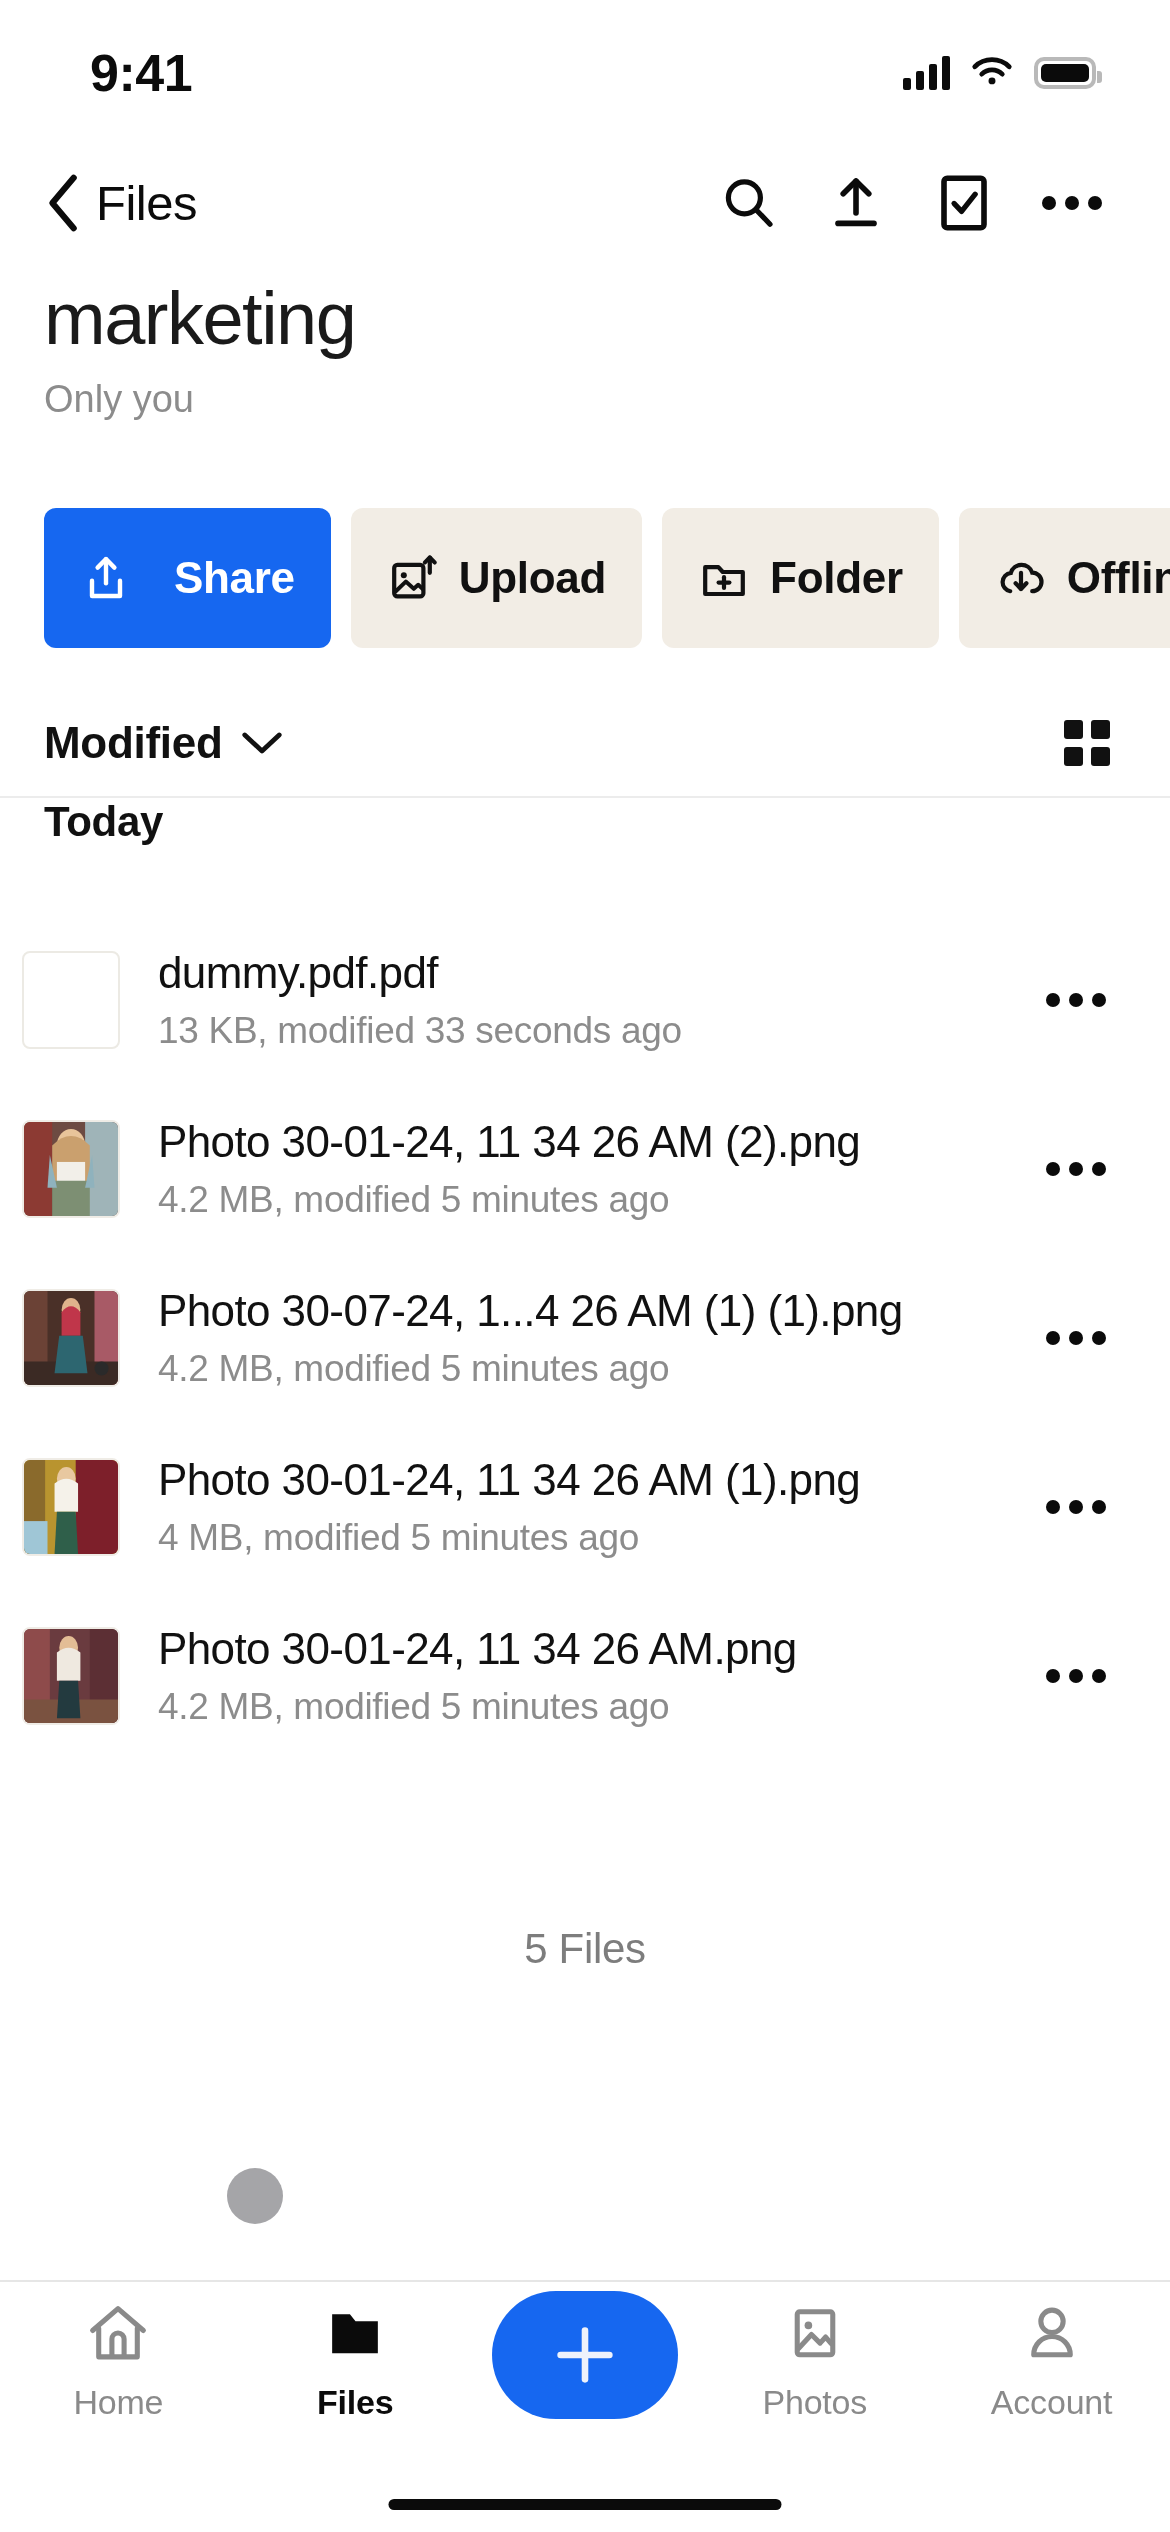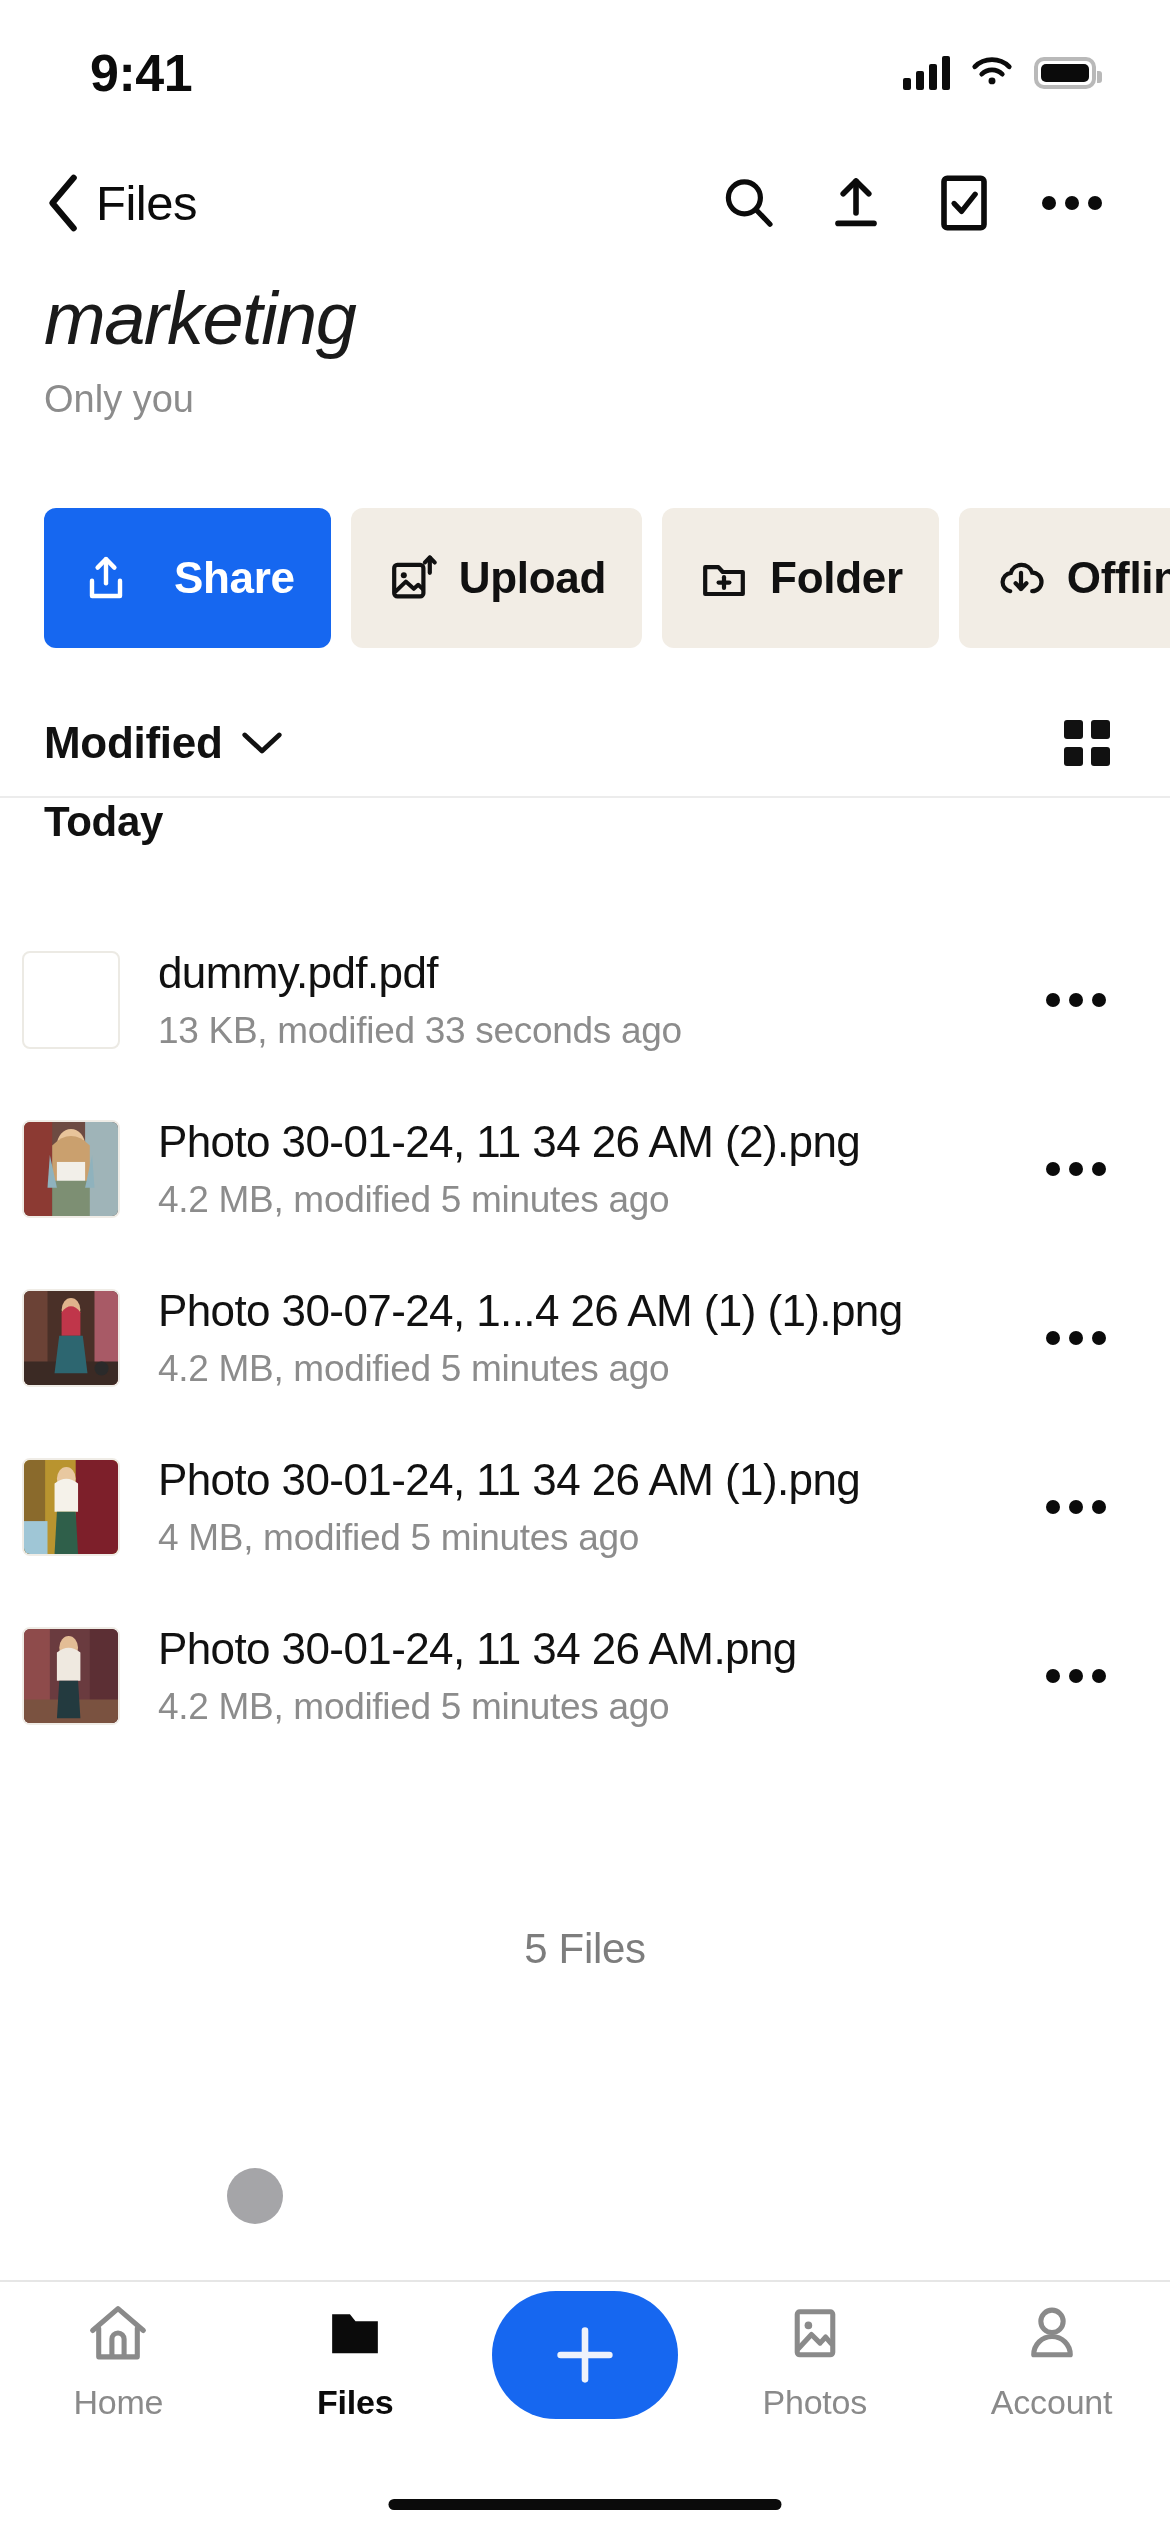--- a/index.html
+++ b/index.html
@@ -46,21 +46,21 @@
   .back-label { font-size:49px; color:#0b0b0b; font-weight:400; letter-spacing:-0.5px; }
   .nav-actions { display:flex; align-items:center; gap:52px; }
   .nav-ico { width:56px; height:56px; display:flex; align-items:center; justify-content:center; cursor:pointer; }
   .dots3 { display:flex; gap:9px; align-items:center; }
   .dots3 i { width:14px; height:14px; border-radius:50%; background:#0b0b0b; display:block; }
 
   
   .titlewrap { position:absolute; top:280px; left:44px; width:1080px; }
   .folder-title {
     font-size:74px; font-weight:400; color:#1a1a1a;
-    letter-spacing:-1.5px; line-height:1.05;font-style:italic;
+    letter-spacing:-1.5px; line-height:1.05;
   }
   .folder-sub { margin-top:20px; font-size:38px; color:#8c8c8c; font-weight:400; }
 
   
   .chips {
     position:absolute; top:508px; left:44px; width:1126px; height:140px;
     display:flex; gap:20px; overflow:hidden;
   }
   .chip {
     flex:0 0 auto; height:140px; border-radius:12px;

